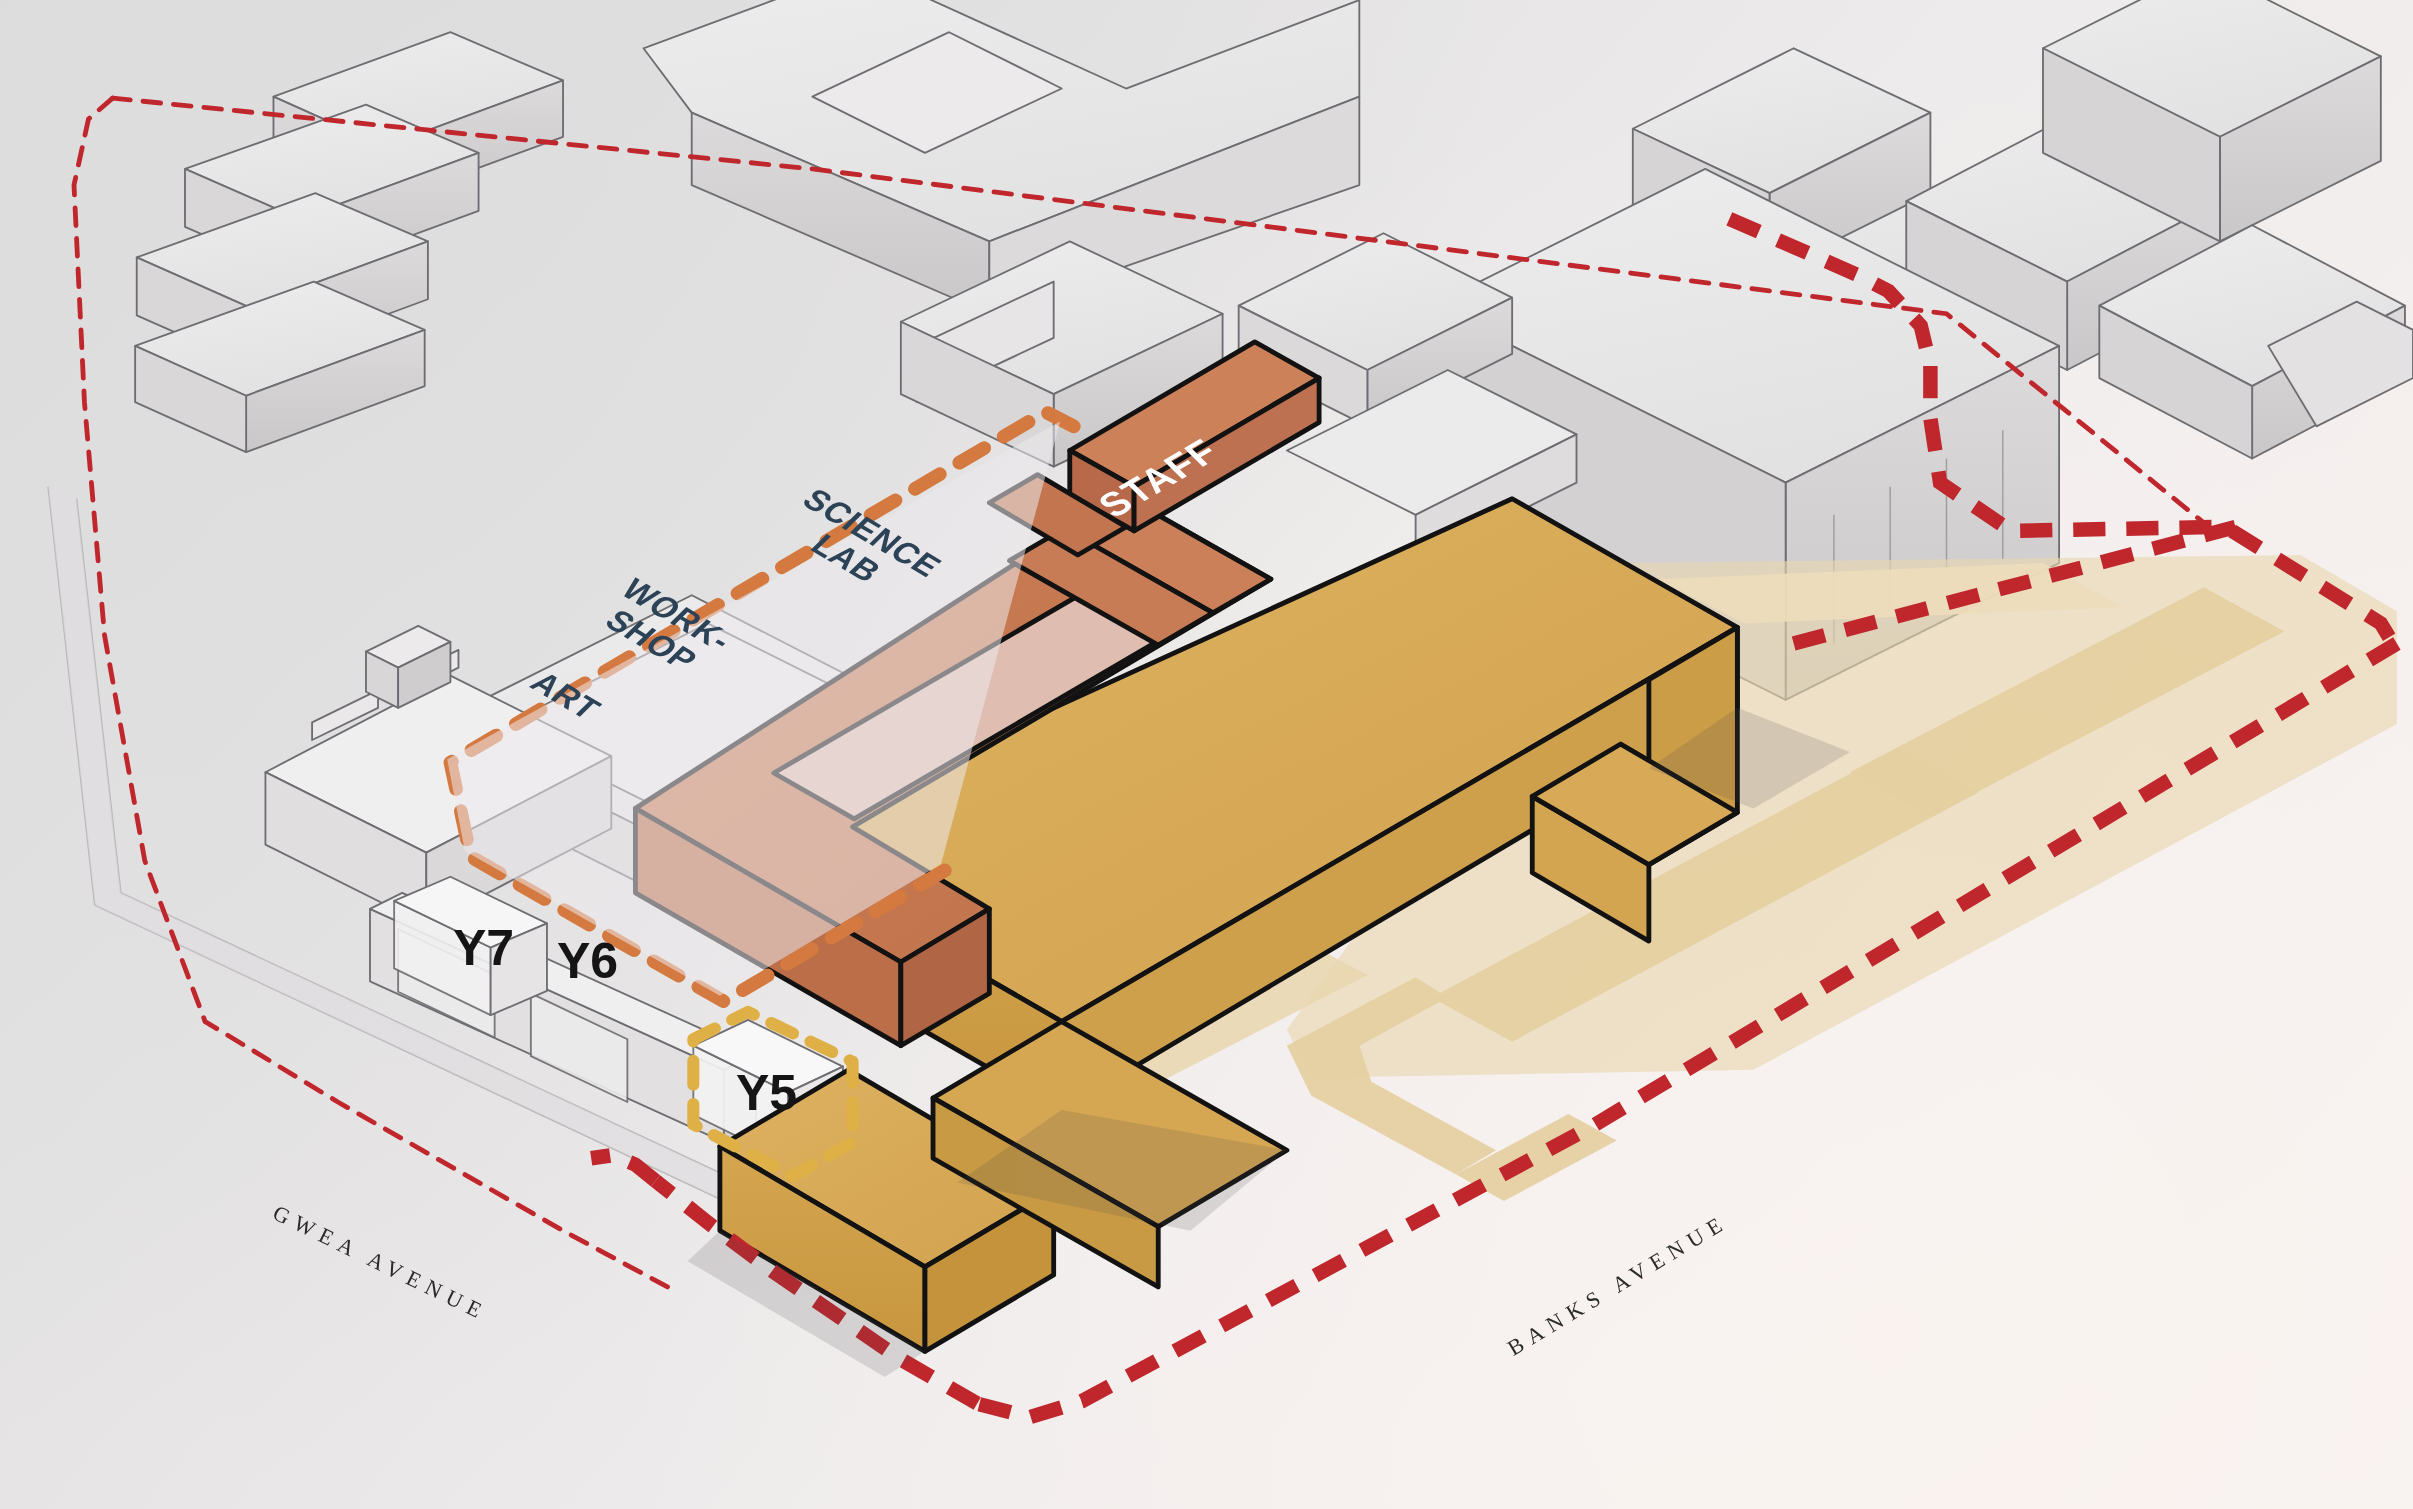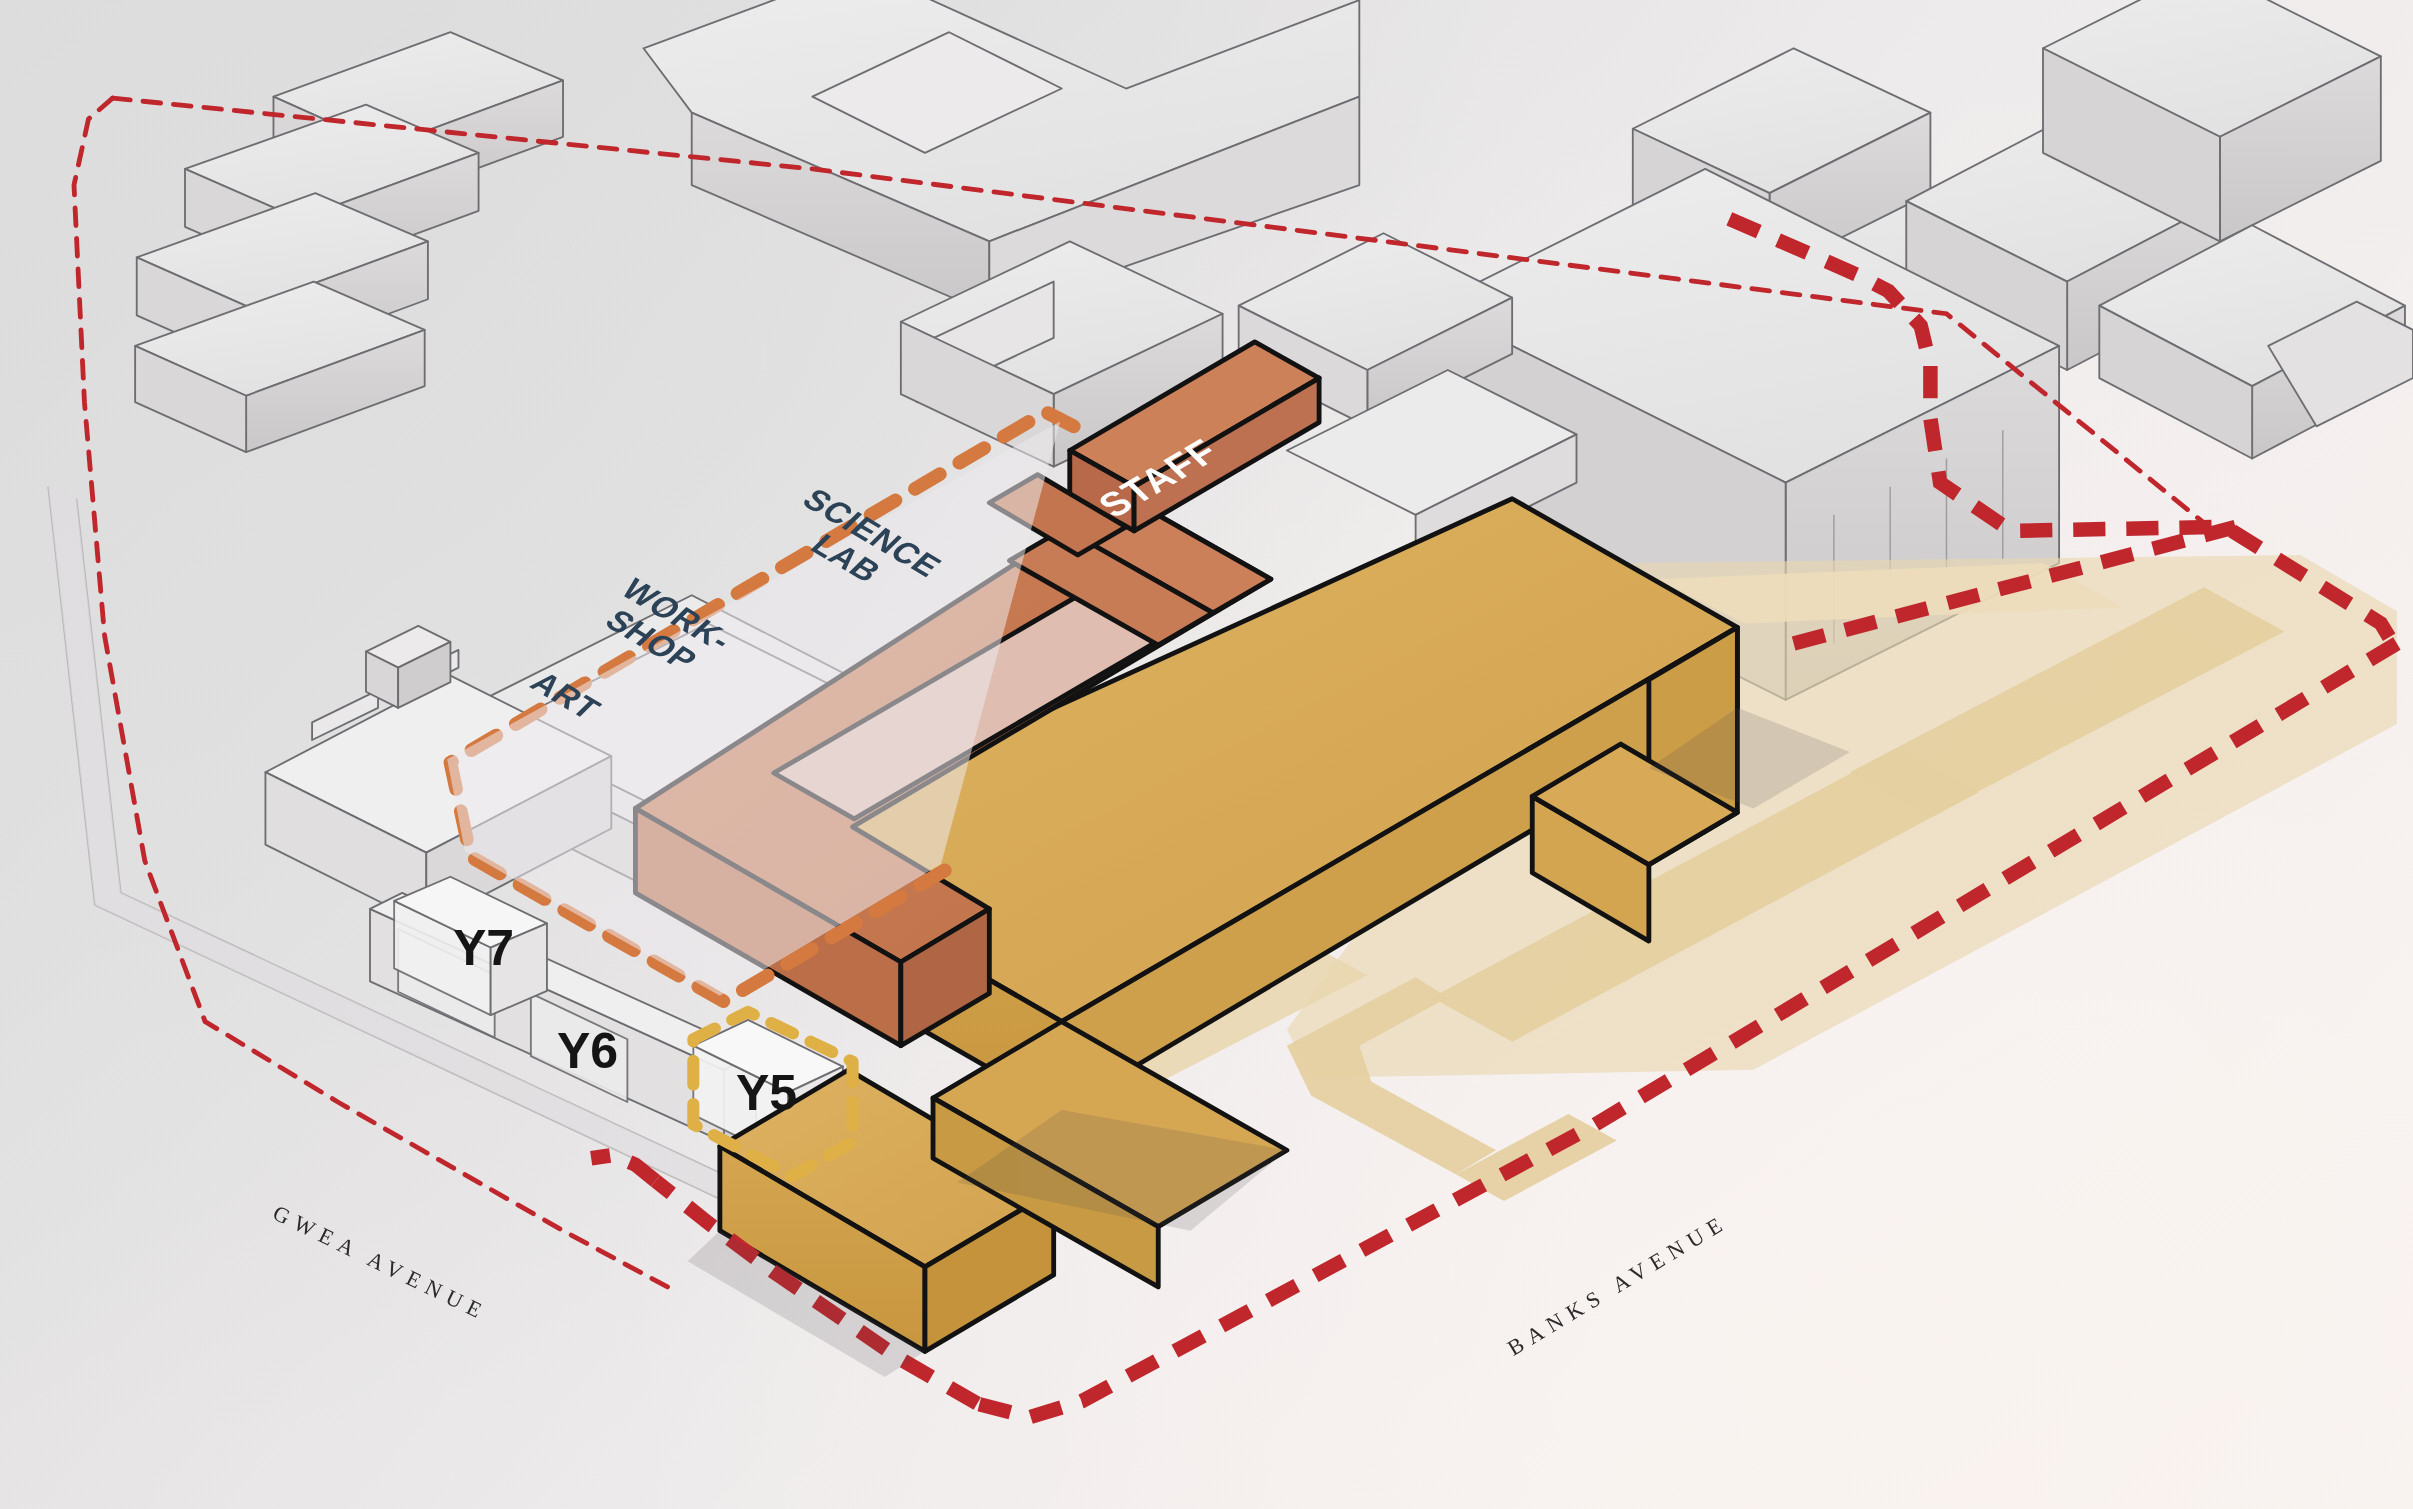--- a/index.html
+++ b/index.html
@@ -320,21 +320,21 @@
 
     <div class="lbl lbl-room" style="left:640px; top:573px; transform: rotate(30.5deg) skewX(-15deg); text-align:center; line-height:1.08;">WORK-
 SHOP</div>
 
     <div class="lbl lbl-room" style="left:549px; top:666px; transform: rotate(30.5deg) skewX(-15deg); text-align:center; line-height:1.08;">ART</div>
 
     <div class="lbl lbl-staff" style="left:1090px; top:495px; transform: rotate(-30.5deg) skewX(15deg);">STAFF</div>
 
     <div class="lbl lbl-year" style="left:441px; top:919px;margin-left:12px;">Y7</div>
 
-    <div class="lbl lbl-year" style="left:557px; top:1022px;">Y6</div>
+    <div class="lbl lbl-year" style="left:557px; top:932px;">Y6</div>
 
     <div class="lbl lbl-year" style="left:706px; top:1064px;margin-left:30px;">Y5</div>
 
     <div class="lbl lbl-street" style="left:280px; top:1200px; transform: rotate(26deg);">GWEA AVENUE</div>
 
     <div class="lbl lbl-street" style="left:1503px; top:1339px; transform: rotate(-31deg);">BANKS AVENUE</div>
 
   </div>
 </div>
 

